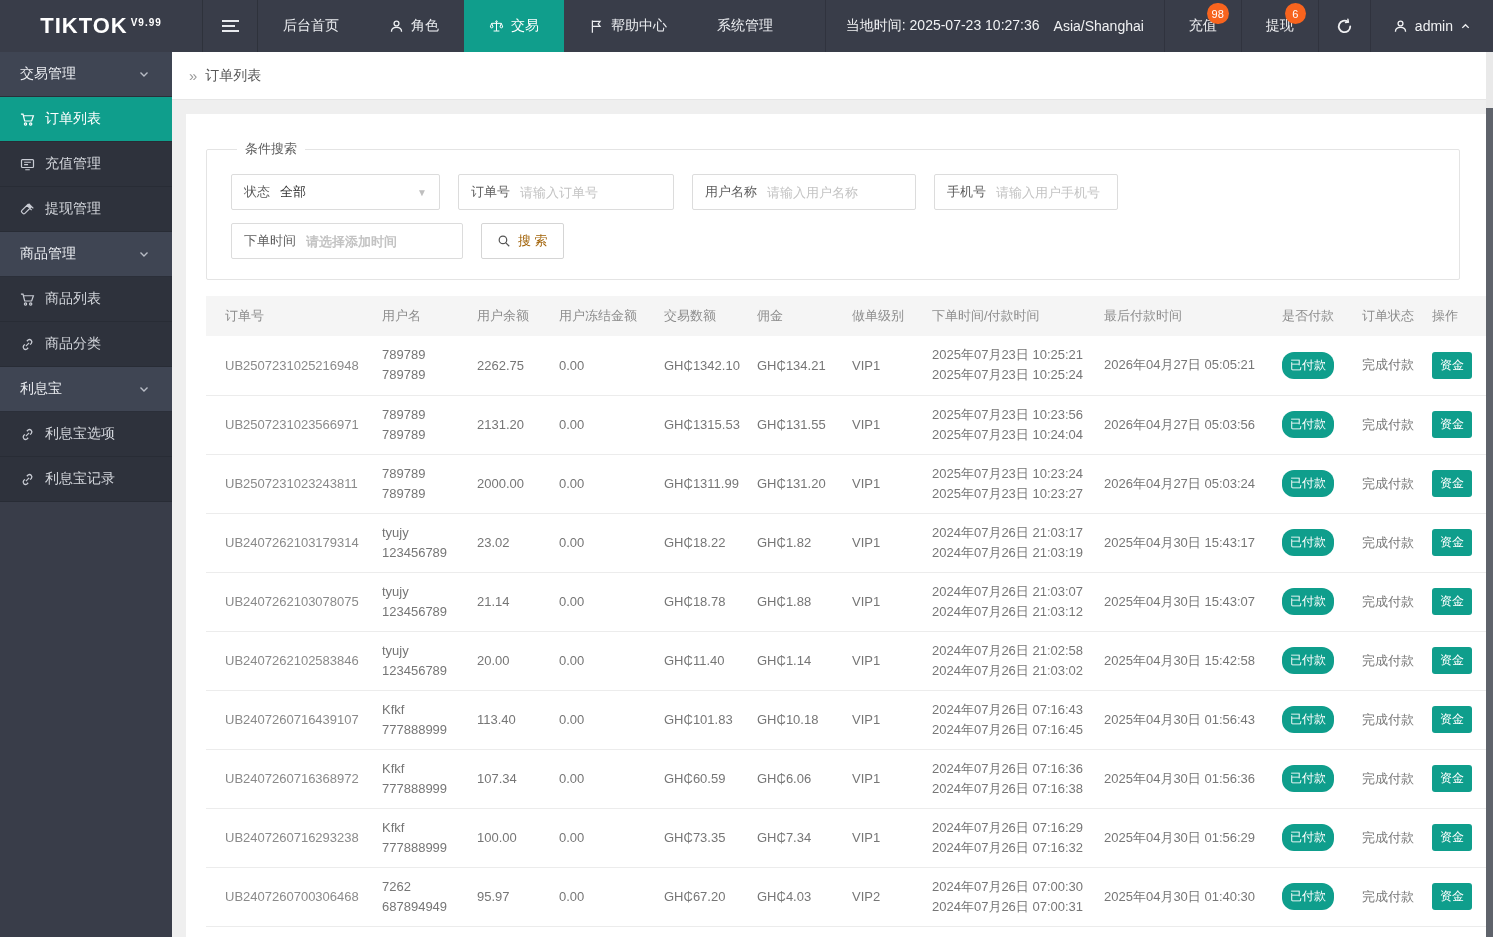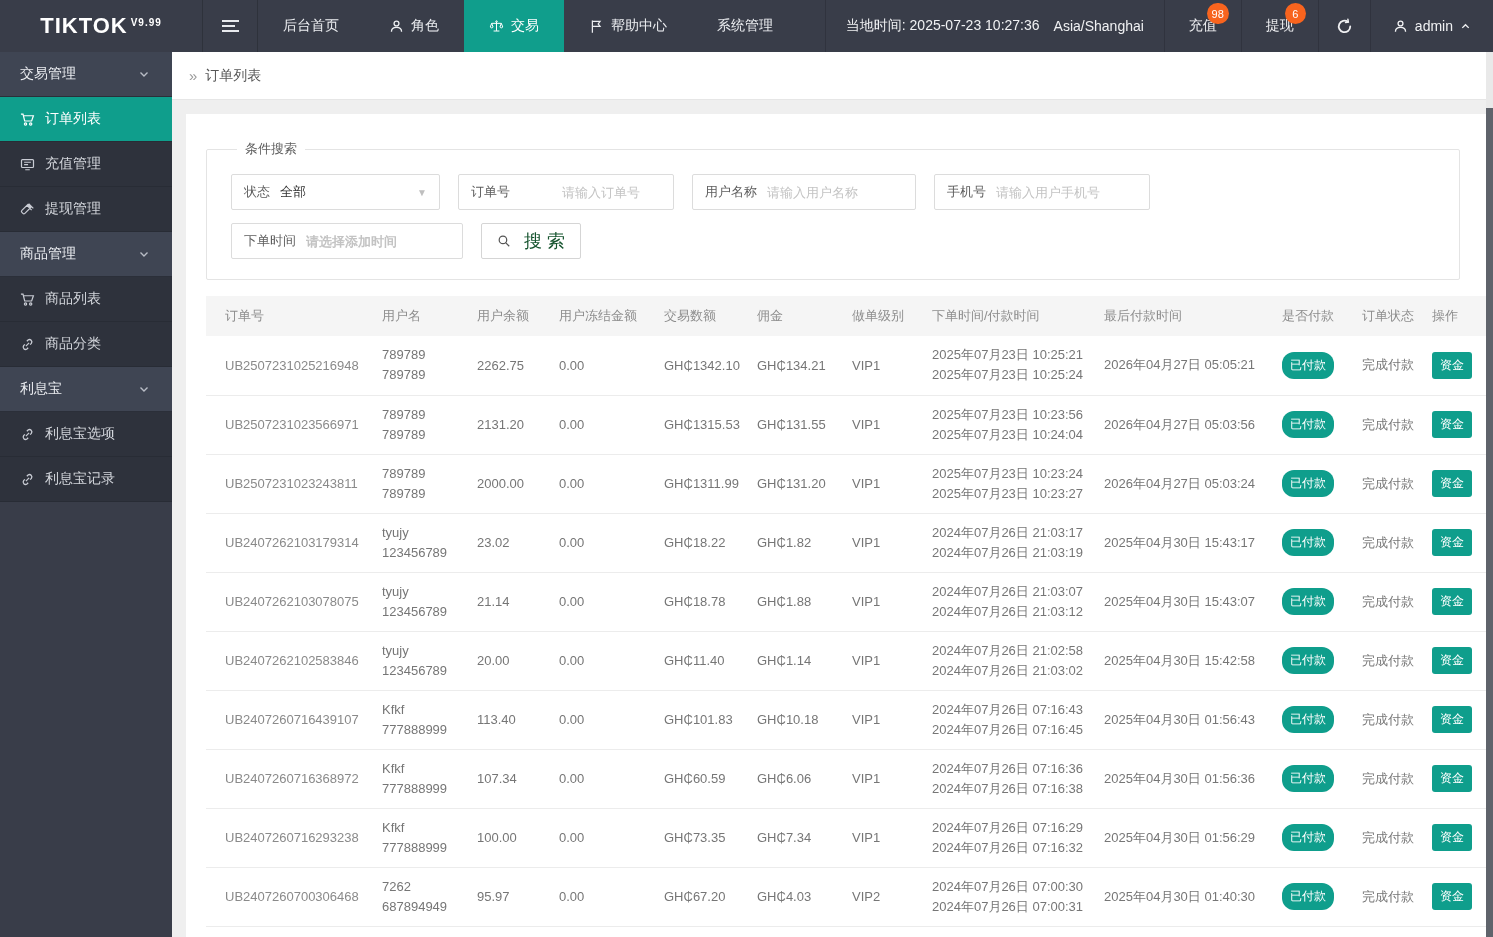--- a/index.html
+++ b/index.html
@@ -62,26 +62,26 @@
   .filter-row + .filter-row { margin-top:13px; }
   .fbox { display:flex; align-items:center; height:36px; border:1px solid #dcdcdc; border-radius:2px;
           background:#fff; padding:0 12px; }
   .fbox .flabel { font-size:13px; color:#5d5d5d; margin-right:10px; white-space:nowrap; }
   .fbox input { border:none; outline:none; font-size:13px; color:#333; background:transparent; }
   .fbox input::placeholder { color:#c3c3c3; }
   .sel-value { font-size:13px; color:#333; flex:1; }
   .sel-arrow { color:#bfbfbf; font-size:10px; margin-left:8px; }
   .sel-arrow::before { content:"▼"; }
   .w-status { width:209px; cursor:pointer; }
-  .w-order { width:216px; } .w-order input { width:150px;margin-left:42px; }
+  .w-order { width:216px; } .w-order input { width:150px; }
   .w-user { width:224px; } .w-user input { width:150px; }
-  .w-phone { width:216px; } .w-phone input { width:140px; }
+  .w-phone { width:184px; } .w-phone input { width:140px; }
   .w-time { width:232px; } .w-time input { width:150px;font-weight:bold; }
-  .search-btn { display:flex; align-items:center; gap:13px; height:36px; padding:0 15px;
-                border:1px solid #d5d5d5; border-radius:2px; background:#fff; font-size:18px; color:#14532d; cursor:pointer; }
+  .search-btn { display:flex; align-items:center; gap:7px; height:36px; padding:0 15px;
+                border:1px solid #d5d5d5; border-radius:2px; background:#fff; font-size:13px; color:#a16207; cursor:pointer; }
   .search-btn svg { width:14px; height:14px; color:#555; }
 
   
   .table-wrap { margin:16px 0 0 20px; overflow:hidden; }
   table { border-collapse:collapse; table-layout:fixed; width:1334px; }
   col.c1{width:164px} col.c2{width:95px} col.c3{width:82px} col.c4{width:105px} col.c5{width:93px}
   col.c6{width:95px} col.c7{width:80px} col.c8{width:172px} col.c9{width:178px} col.c10{width:80px}
   col.c11{width:70px} col.c12{width:120px}
   th { height:40px; background:#f5f5f5; font-weight:normal; font-size:13px; color:#8d8d8d;
        text-align:left; padding-left:12px; white-space:nowrap; overflow:hidden; }

